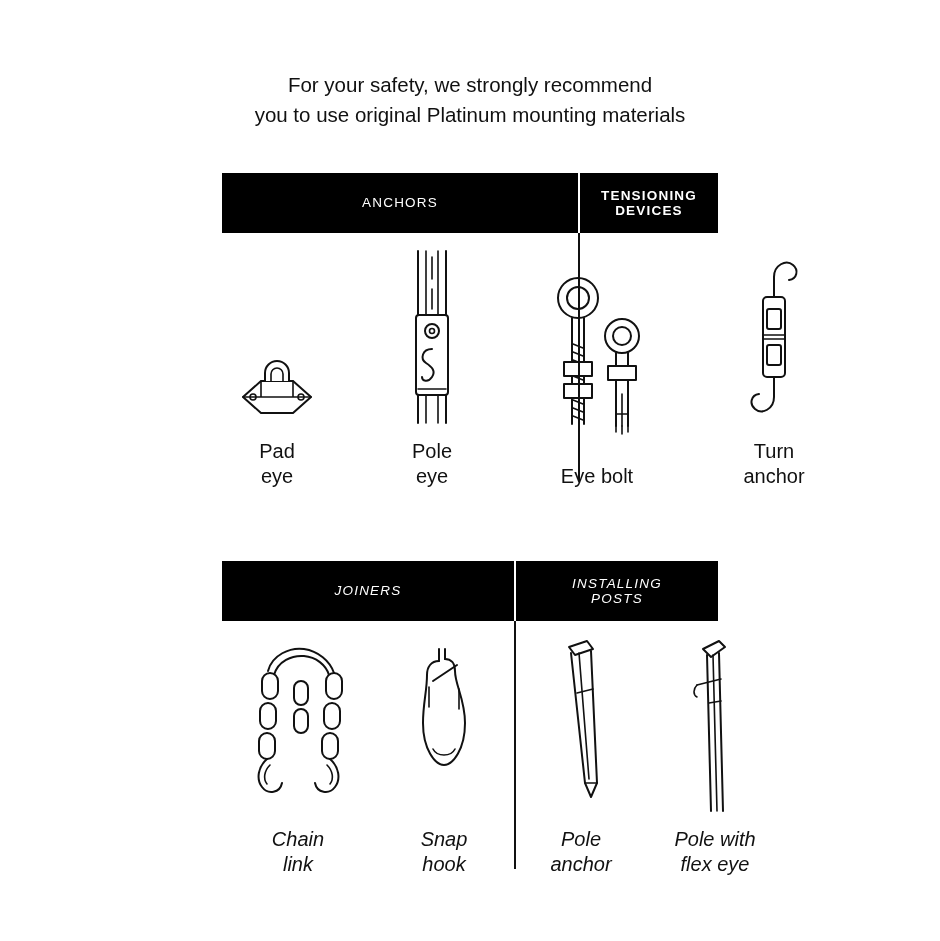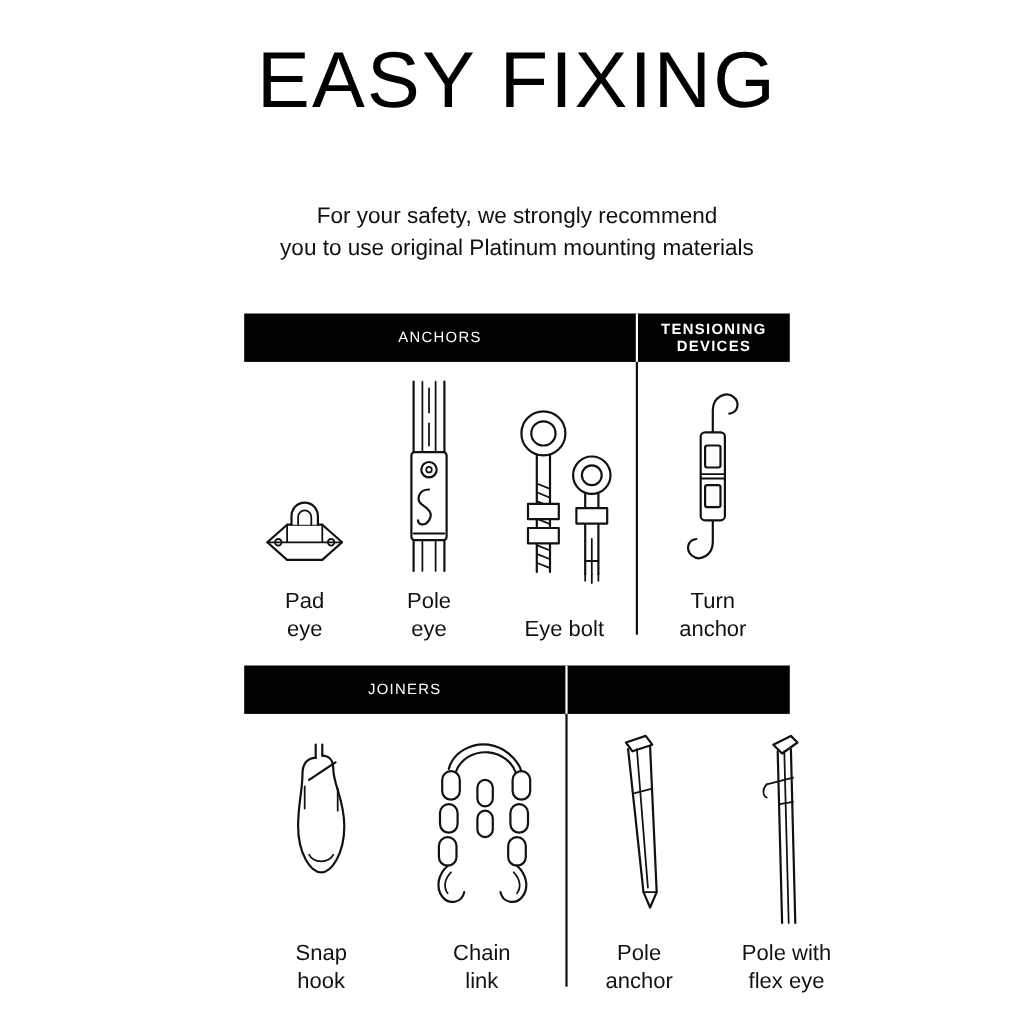--- a/index.html
+++ b/index.html
@@ -45,27 +45,27 @@
   }
   .subtitle-line { display: block; }
 
   
   .section {
     margin: 0 auto;
     width: 496px;
     position: relative;
   }
   .section-1 { margin-top: 44px; }
-  .section-2 { margin-top: 20px; }
+  .section-2 { margin-top: 72px; font-style: italic; }
 
   .band {
     display: flex;
     background: #000;
     color: #fff;
-    height: 44px;
+    height: 60px;
     align-items: center;
   }
   .band-cell {
     font-size: 13.5px;
     letter-spacing: 1.2px;
     text-align: center;
     line-height: 1.2;
     position: relative;
     display: flex;
     align-items: center;
@@ -154,36 +154,35 @@
     stroke-width: 2;
     stroke-linejoin: round;
     stroke-linecap: round;
   }
 </style>
 </head>
 <body>
 
 <div class="page">
 
-  <h1 class="title">EASY FIXING</h1>
 
   <div class="subtitle">
     <span class="subtitle-line">For your safety, we strongly recommend</span>
     <span class="subtitle-line">you to use original Platinum mounting materials</span>
   </div>
 
   <div class="section section-1">
 
     <div class="band">
       <div class="band-cell s1-anchors">ANCHORS</div>
       <div class="band-sep"></div>
       <div class="band-cell s1-tension two-line">TENSIONING<br>DEVICES</div>
     </div>
 
-    <div class="items" style="height:250px;">
+    <div class="items" style="height:250px;gap:42px;">
       <div class="divider" style="left:356px; height:248px;"></div>
 
       <div class="item i-pad">
         <div class="art">
           <svg width="92" height="80" viewBox="0 0 92 80">
             <path class="fillw" d="M12 52 L30 36 L62 36 L80 52 L62 68 L30 68 Z"></path>
             <path class="stroke-thin" d="M30 36 L30 52 M62 36 L62 52 M12 52 L80 52"></path>
             <path class="fillw" d="M34 36 L34 28 A12 12 0 0 1 58 28 L58 36"></path>
             <path class="stroke-thin" d="M40 36 L40 29 A6 6 0 0 1 52 29 L52 36"></path>
             <circle class="stroke-thin" cx="22" cy="52" r="3"></circle>
@@ -248,64 +247,65 @@
 anchor</div>
       </div>
     </div>
   </div>
 
   <div class="section section-2">
 
     <div class="band">
       <div class="band-cell s2-joiners">JOINERS</div>
       <div class="band-sep"></div>
+      <div class="band-cell s2-posts two-line">INSTALLING<br>POSTS</div>
     </div>
 
     <div class="items" style="height:250px;">
       <div class="divider" style="left:292px; height:248px;"></div>
+
+      <div class="item i-chain">
+        <div class="art" style="height:180px;">
+          <svg width="120" height="176" viewBox="0 0 120 176">
+
+            <path class="stroke" d="M30 34 C34 18 52 10 66 12 C80 14 92 24 96 36"></path>
+            <path class="stroke" d="M36 38 C40 24 54 18 66 19 C78 20 88 28 91 38"></path>
+
+            <rect class="fillw" x="24" y="36" width="16" height="26" rx="8"></rect>
+            <rect class="fillw" x="22" y="66" width="16" height="26" rx="8"></rect>
+            <rect class="fillw" x="21" y="96" width="16" height="26" rx="8"></rect>
+            <path class="stroke" d="M29 122 C20 130 18 142 24 150 C30 158 42 156 44 146"></path>
+            <path class="stroke-thin" d="M32 128 C26 134 25 142 29 147"></path>
+
+            <rect class="fillw" x="88" y="36" width="16" height="26" rx="8"></rect>
+            <rect class="fillw" x="86" y="66" width="16" height="26" rx="8"></rect>
+            <rect class="fillw" x="84" y="96" width="16" height="26" rx="8"></rect>
+            <path class="stroke" d="M92 122 C101 130 103 142 97 150 C91 158 79 156 77 146"></path>
+            <path class="stroke-thin" d="M89 128 C95 134 96 142 92 147"></path>
+
+            <rect class="fillw" x="56" y="44" width="14" height="24" rx="7"></rect>
+            <rect class="fillw" x="56" y="72" width="14" height="24" rx="7"></rect>
+          </svg>
+        </div>
+        <div class="caption">Chain
+link</div>
+      </div>
 
       <div class="item i-snap">
         <div class="art" style="height:180px;">
           <svg width="70" height="176" viewBox="0 0 70 176">
             <path class="stroke" d="M30 24 C22 24 18 30 18 38 C18 54 14 66 14 86 C14 112 26 128 35 128 C44 128 56 112 56 86 C56 62 46 48 46 34 C46 26 42 22 36 22"></path>
             <path class="stroke" d="M30 24 L30 12 M36 22 L36 12"></path>
             <path class="stroke" d="M24 44 L48 28"></path>
             <path class="stroke-thin" d="M20 50 L20 70 M50 52 L50 72"></path>
             <path class="stroke-thin" d="M24 112 C28 120 42 120 46 112"></path>
           </svg>
         </div>
         <div class="caption">Snap
 hook</div>
-      </div>
-
-      <div class="item i-chain">
-        <div class="art" style="height:180px;">
-          <svg width="120" height="176" viewBox="0 0 120 176">
-
-            <path class="stroke" d="M30 34 C34 18 52 10 66 12 C80 14 92 24 96 36"></path>
-            <path class="stroke" d="M36 38 C40 24 54 18 66 19 C78 20 88 28 91 38"></path>
-
-            <rect class="fillw" x="24" y="36" width="16" height="26" rx="8"></rect>
-            <rect class="fillw" x="22" y="66" width="16" height="26" rx="8"></rect>
-            <rect class="fillw" x="21" y="96" width="16" height="26" rx="8"></rect>
-            <path class="stroke" d="M29 122 C20 130 18 142 24 150 C30 158 42 156 44 146"></path>
-            <path class="stroke-thin" d="M32 128 C26 134 25 142 29 147"></path>
-
-            <rect class="fillw" x="88" y="36" width="16" height="26" rx="8"></rect>
-            <rect class="fillw" x="86" y="66" width="16" height="26" rx="8"></rect>
-            <rect class="fillw" x="84" y="96" width="16" height="26" rx="8"></rect>
-            <path class="stroke" d="M92 122 C101 130 103 142 97 150 C91 158 79 156 77 146"></path>
-            <path class="stroke-thin" d="M89 128 C95 134 96 142 92 147"></path>
-
-            <rect class="fillw" x="56" y="44" width="14" height="24" rx="7"></rect>
-            <rect class="fillw" x="56" y="72" width="14" height="24" rx="7"></rect>
-          </svg>
-        </div>
-        <div class="caption">Chain
-link</div>
       </div>
 
       <div class="item i-anchor">
         <div class="art" style="height:180px;">
           <svg width="80" height="180" viewBox="0 0 80 180">
             <path class="fillw" d="M28 14 L46 8 L52 16 L34 22 Z"></path>
             <path class="stroke" d="M30 20 L44 150 L50 164 L56 150 L50 18"></path>
             <path class="stroke-thin" d="M38 20 L48 146"></path>
             <path class="stroke-thin" d="M36 60 L52 56"></path>
             <path class="stroke-thin" d="M44 150 L56 150"></path>

